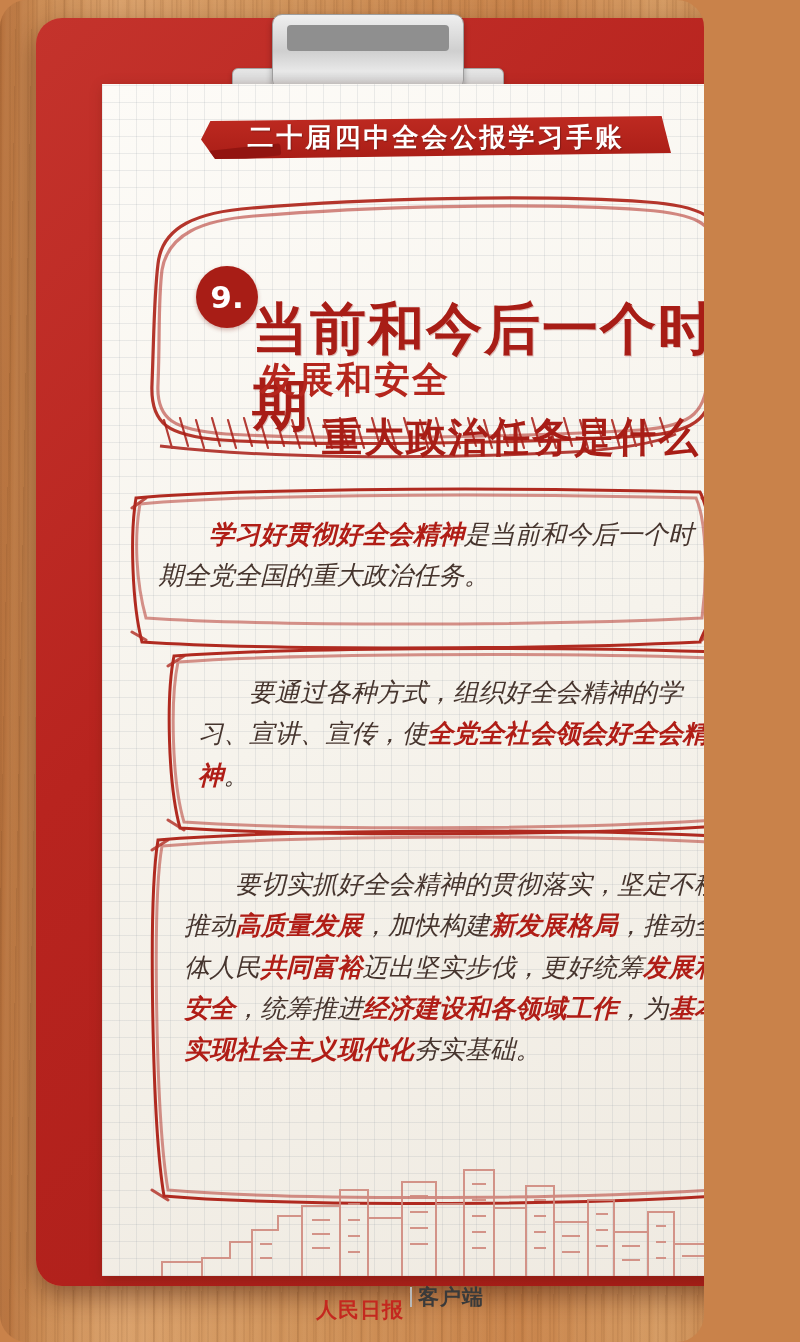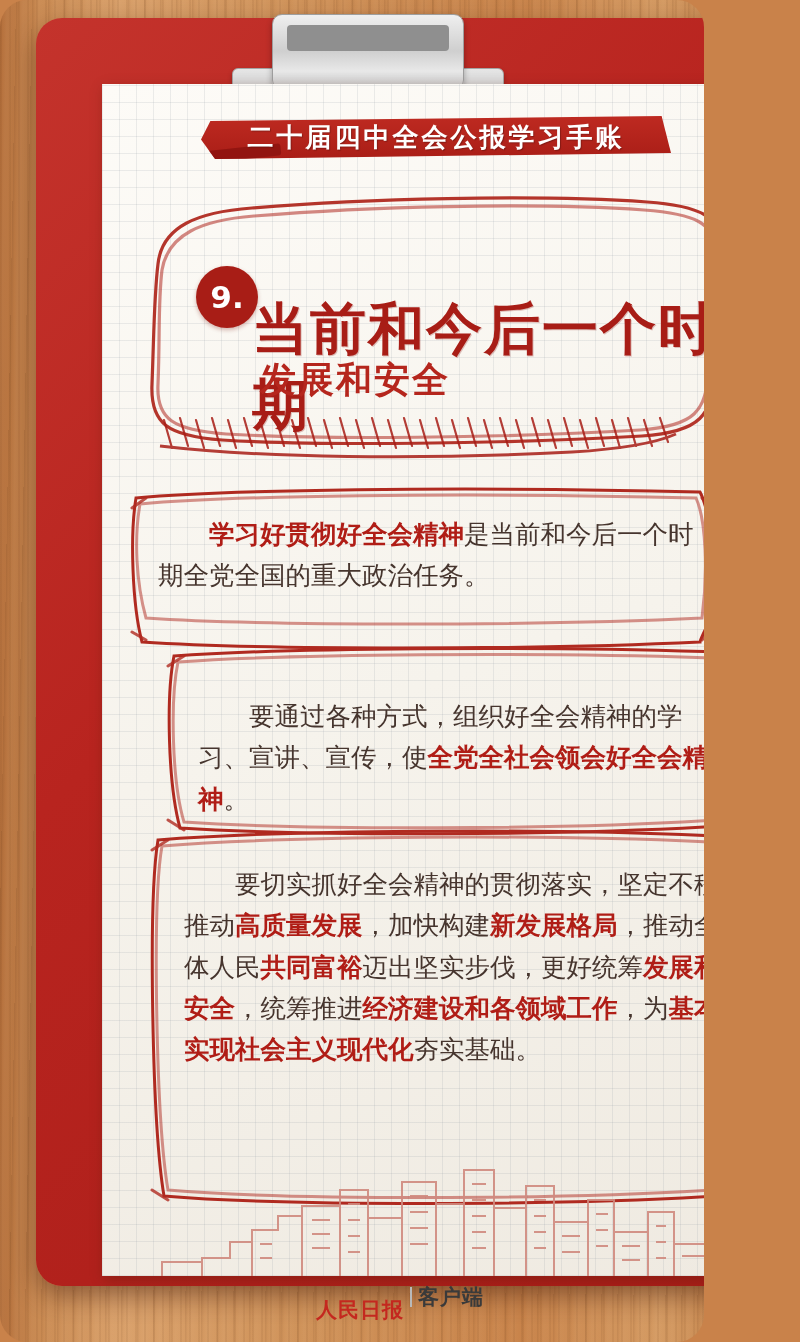--- a/index.html
+++ b/index.html
@@ -229,35 +229,36 @@
   .card {
     position: absolute;
     box-sizing: border-box;
     color: #4a3a33;
     font-family: "DejaVu Sans", "Liberation Sans", sans-serif;
     line-height: 1.62;
   }
   .card p {
     margin: 0;
     text-indent: 2em;
+    font-style: italic;
   }
   .card .plain { color: #46352e; }
   .em {
     color: #b01d16;
     font-weight: bold;
   }
   .card1 {
     left: 56px;
     top: 430px;
     width: 560px;
     font-size: 25.5px;
   }
   .card2 {
     left: 96px;
-    top: 612px;
+    top: 588px;
     width: 526px;
     font-size: 25.5px;
   }
   .card3 {
     left: 82px;
     top: 780px;
     width: 540px;
     font-size: 25.5px;
   }
 
@@ -366,20 +367,21 @@
 
       <div class="ribbon">
         <div class="ribbon-bg"></div>
         <div class="ribbon-text">二十届四中全会公报学习手账</div>
       </div>
 
       <div class="qblock">
         <div class="q-badge">9.</div>
         <div class="q-l1">当前和今后一个时期</div>
         <div class="q-l2">发展和安全</div>
+        <div class="q-l3">重大政治任务是什么</div>
         <div class="q-mark">?</div>
       </div>
 
       <div class="card card1">
         <p><span class="em">学习好贯彻好全会精神</span><span class="plain">是当前和今后一个时期全党全国的重大政治任务。</span></p>
       </div>
       <div class="card card2">
         <p><span class="plain">要通过各种方式，组织好全会精神的学习、宣讲、宣传，使</span><span class="em">全党全社会领会好全会精神</span><span class="plain">。</span></p>
       </div>
       <div class="card card3">

